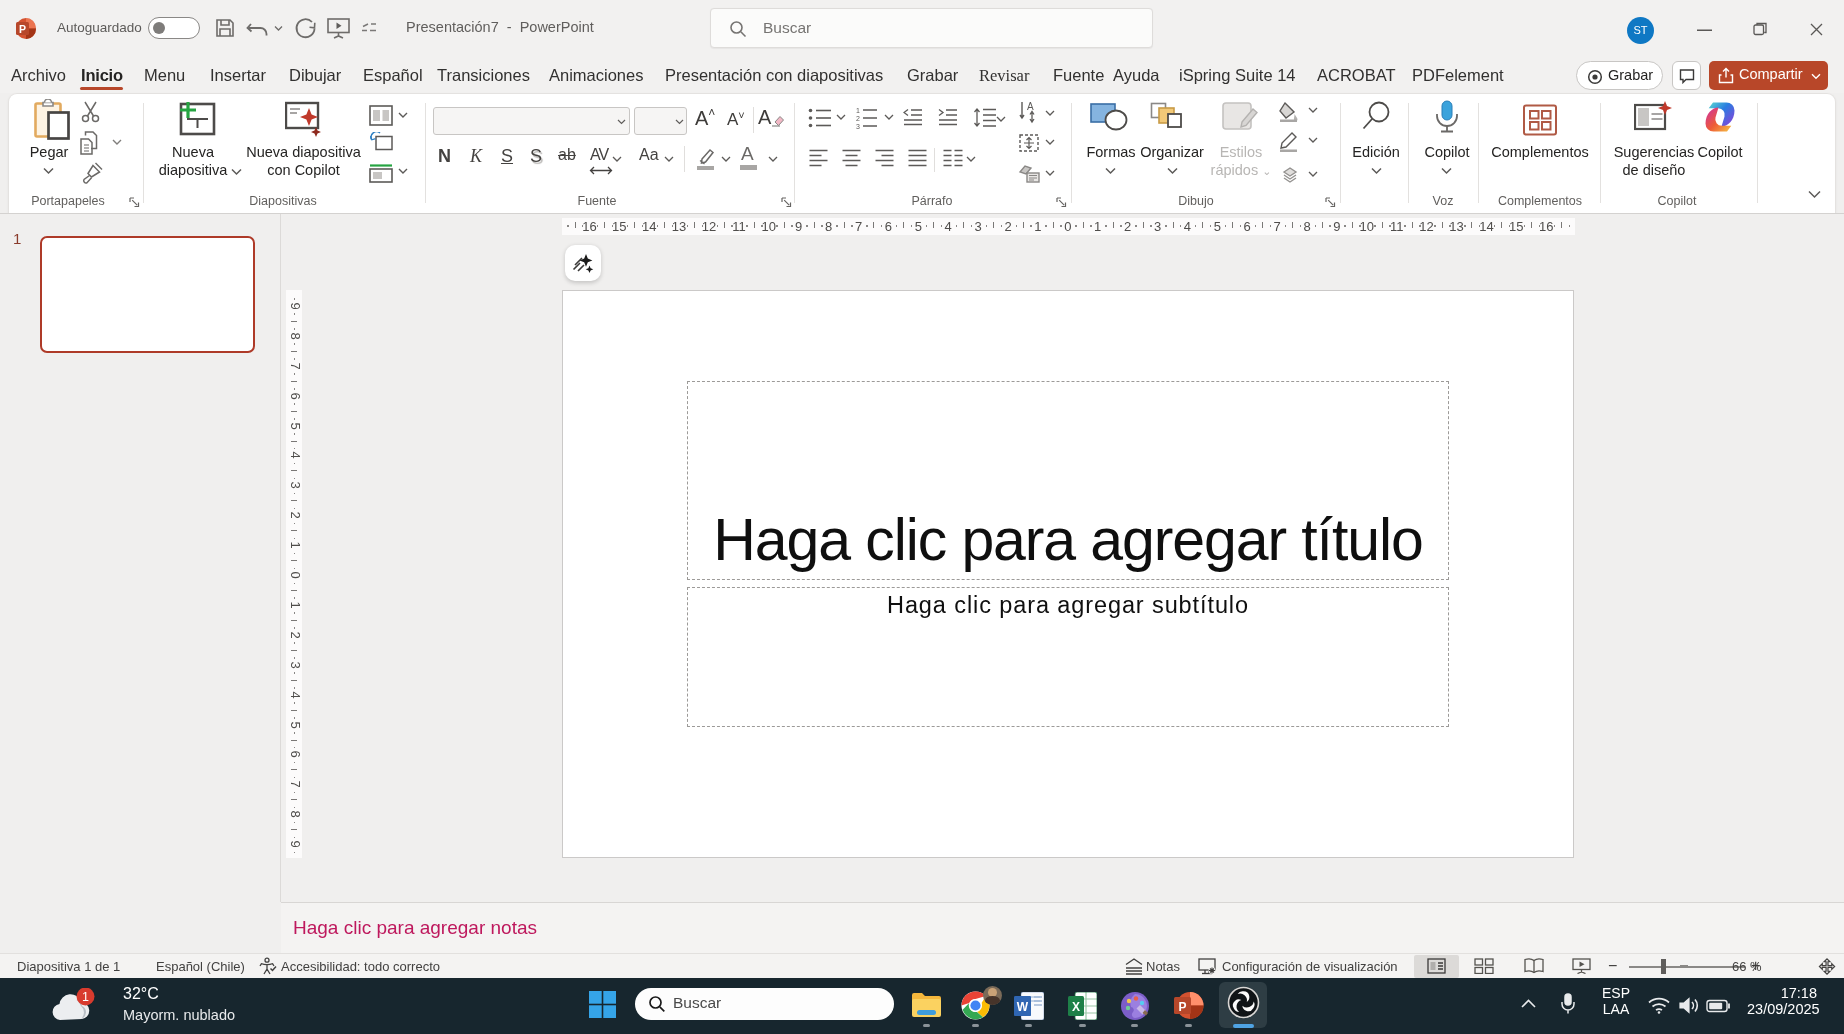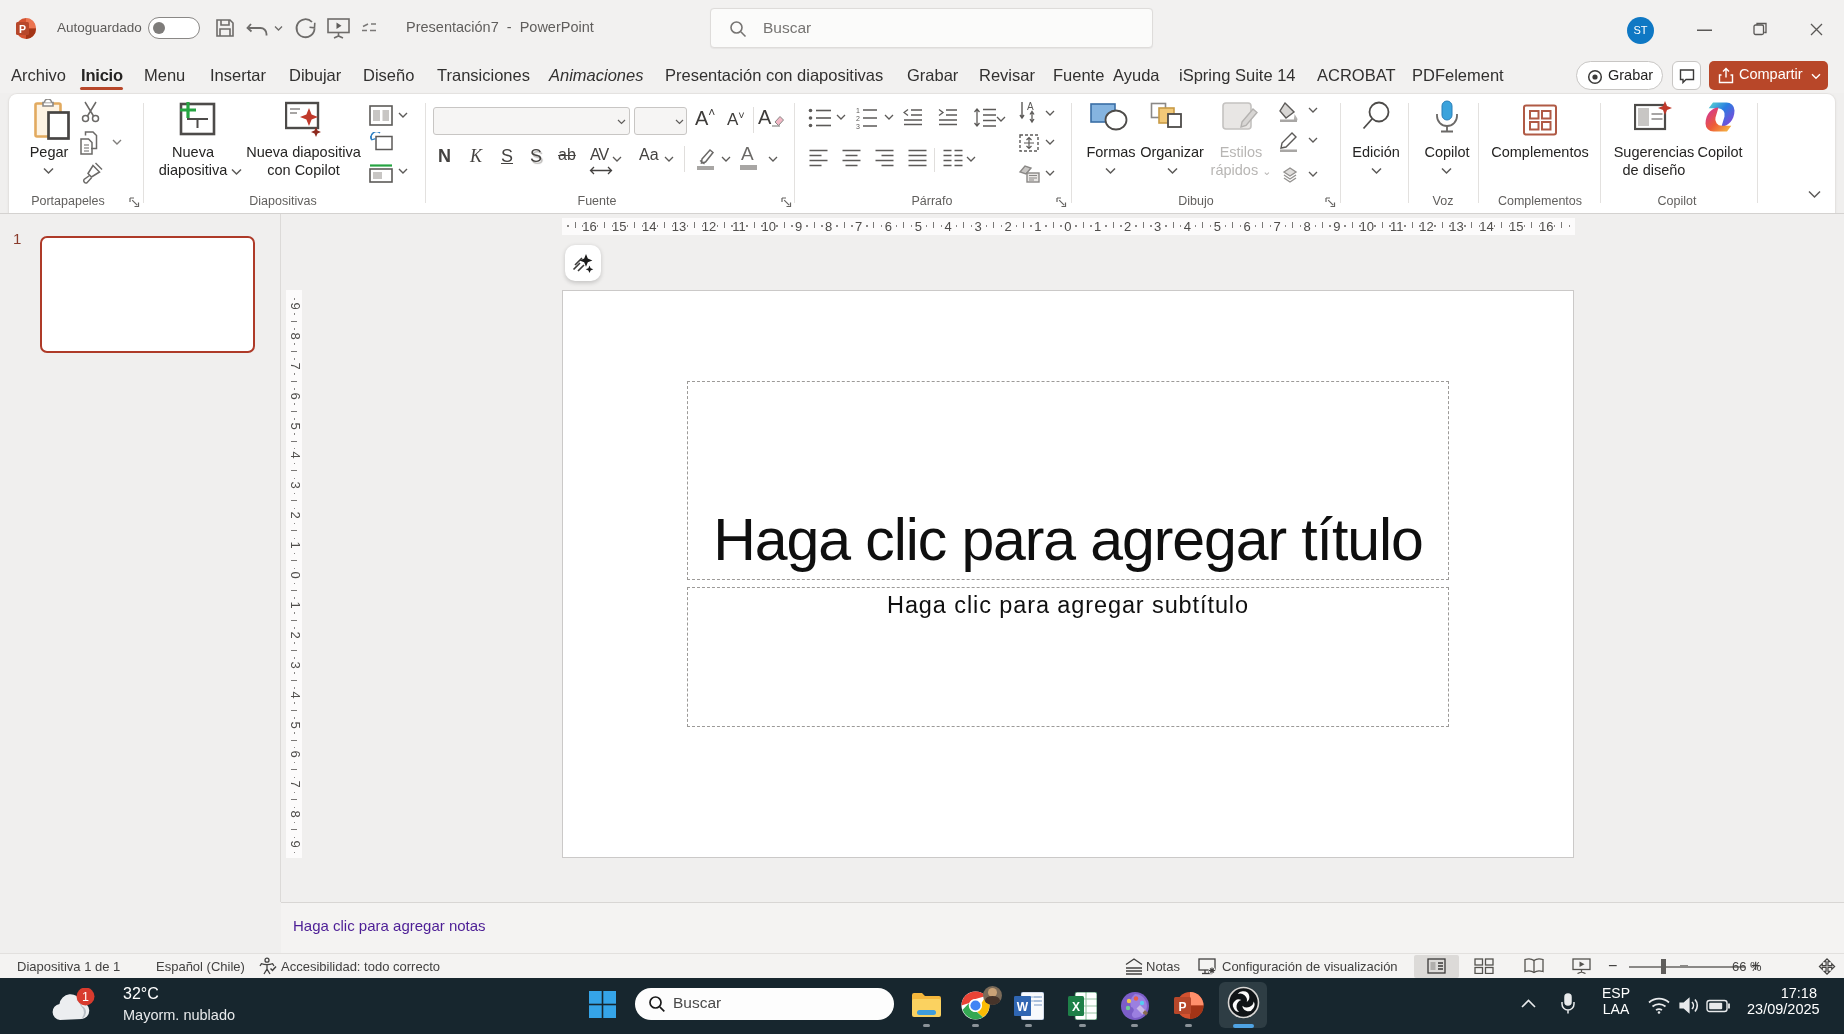--- a/index.html
+++ b/index.html
@@ -82,26 +82,26 @@
   <path d="M1 1 L12 12 M12 1 L1 12"></path>
 </svg>
 
 <div class="abs" style="left:0;top:58px;width:1844px;height:35px;background:#f2f1f0;"></div>
 <div class="abs" style="top:66px;left:0;width:1844px;height:22px;font-size:16.5px;color:#323130;">
   <span class="abs" style="left:11px;">Archivo</span>
   <span class="abs" style="left:81px;font-weight:bold;color:#252423;letter-spacing:-0.2px;">Inicio</span>
   <span class="abs" style="left:144px;">Menu</span>
   <span class="abs" style="left:210px;">Insertar</span>
   <span class="abs" style="left:289px;">Dibujar</span>
-  <span class="abs" style="left:363px;">Diseño</span>
+  <span class="abs" style="left:363px;">Español</span>
   <span class="abs" style="left:437px;">Transiciones</span>
-  <span class="abs" style="left:549px;font-style:italic;">Animaciones</span>
+  <span class="abs" style="left:549px;">Animaciones</span>
   <span class="abs" style="left:665px;">Presentación con diapositivas</span>
   <span class="abs" style="left:907px;">Grabar</span>
-  <span class="abs" style="left:979px;">Revisar</span>
+  <span class="abs" style="left:979px;font-family:Liberation Serif, serif;">Revisar</span>
   <span class="abs" style="left:1053px;">Fuente</span>
   <span class="abs" style="left:1113px;">Ayuda</span>
   <span class="abs" style="left:1179px;">iSpring Suite 14</span>
   <span class="abs" style="left:1317px;">ACROBAT</span>
   <span class="abs" style="left:1412px;">PDFelement</span>
 </div>
 <div class="abs" style="left:80px;top:87px;width:43px;height:3px;background:#b7472a;border-radius:2px;"></div>
 
 <div class="abs" style="left:1576px;top:61px;width:87px;height:29px;background:#fff;border:1px solid #c8c6c4;border-radius:14.5px;">
   <svg class="ic" style="left:10px;top:6.5px;" width="16" height="16" viewBox="0 0 16 16" fill="none" stroke="#3b3a39" stroke-width="1.5">
@@ -501,21 +501,21 @@
   </svg>
 </div>
 
 <div class="abs" style="left:562px;top:289.5px;width:1012px;height:568.5px;background:#fff;border:1px solid #cbc9c8;"></div>
 <div class="abs" style="left:687px;top:381px;width:762px;height:199px;border:1px dashed #9c9a98;"></div>
 <div class="abs" style="left:687px;top:587px;width:762px;height:140px;border:1px dashed #9c9a98;"></div>
 <div class="abs" style="left:562px;top:510.5px;width:1012px;text-align:center;font-size:59px;letter-spacing:-1.1px;color:#0f0f0f;line-height:59px;">Haga clic para agregar título</div>
 <div class="abs" style="left:562px;top:593px;width:1012px;text-align:center;font-size:23.5px;letter-spacing:0.9px;color:#0f0f0f;line-height:24px;">Haga clic para agregar subtítulo</div>
 
 <div class="abs" style="left:281px;top:902px;width:1563px;height:51px;background:#f4f3f2;border-top:1px solid #d8d6d4;"></div>
-<div class="abs" style="left:293px;top:917px;font-size:15px;color:#4c1d95;">Haga clic para agregar notas</div>
+<div class="abs" style="left:293px;top:917px;font-size:19px;color:#be185d;">Haga clic para agregar notas</div>
 
 <div class="abs" style="left:579.4px;top:219px;width:20px;text-align:center;font-size:13px;color:#4f4d4b;">16</div>
 <div class="abs" style="left:609.3px;top:219px;width:20px;text-align:center;font-size:13px;color:#4f4d4b;">15</div>
 <div class="abs" style="left:639.2px;top:219px;width:20px;text-align:center;font-size:13px;color:#4f4d4b;">14</div>
 <div class="abs" style="left:669.1px;top:219px;width:20px;text-align:center;font-size:13px;color:#4f4d4b;">13</div>
 <div class="abs" style="left:699.0px;top:219px;width:20px;text-align:center;font-size:13px;color:#4f4d4b;">12</div>
 <div class="abs" style="left:728.9px;top:219px;width:20px;text-align:center;font-size:13px;color:#4f4d4b;">11</div>
 <div class="abs" style="left:758.8px;top:219px;width:20px;text-align:center;font-size:13px;color:#4f4d4b;">10</div>
 <div class="abs" style="left:788.7px;top:219px;width:20px;text-align:center;font-size:13px;color:#4f4d4b;">9</div>
 <div class="abs" style="left:818.6px;top:219px;width:20px;text-align:center;font-size:13px;color:#4f4d4b;">8</div>

